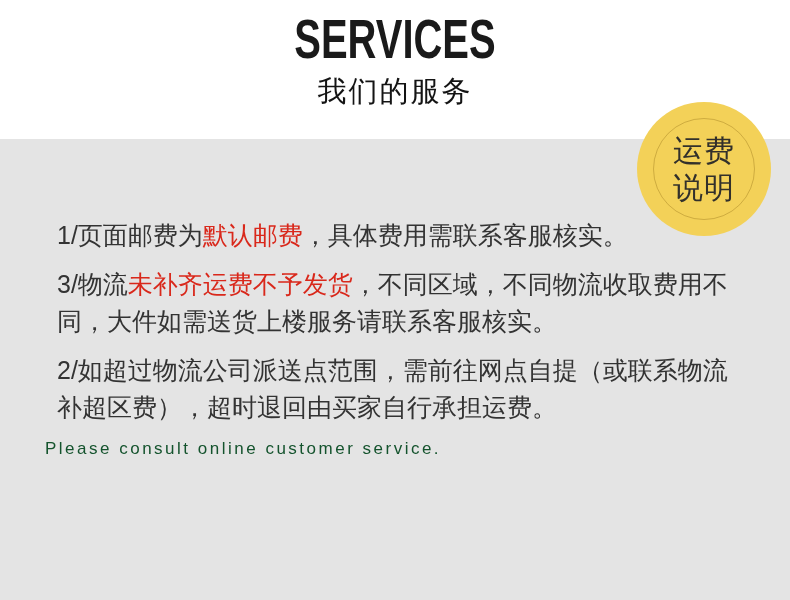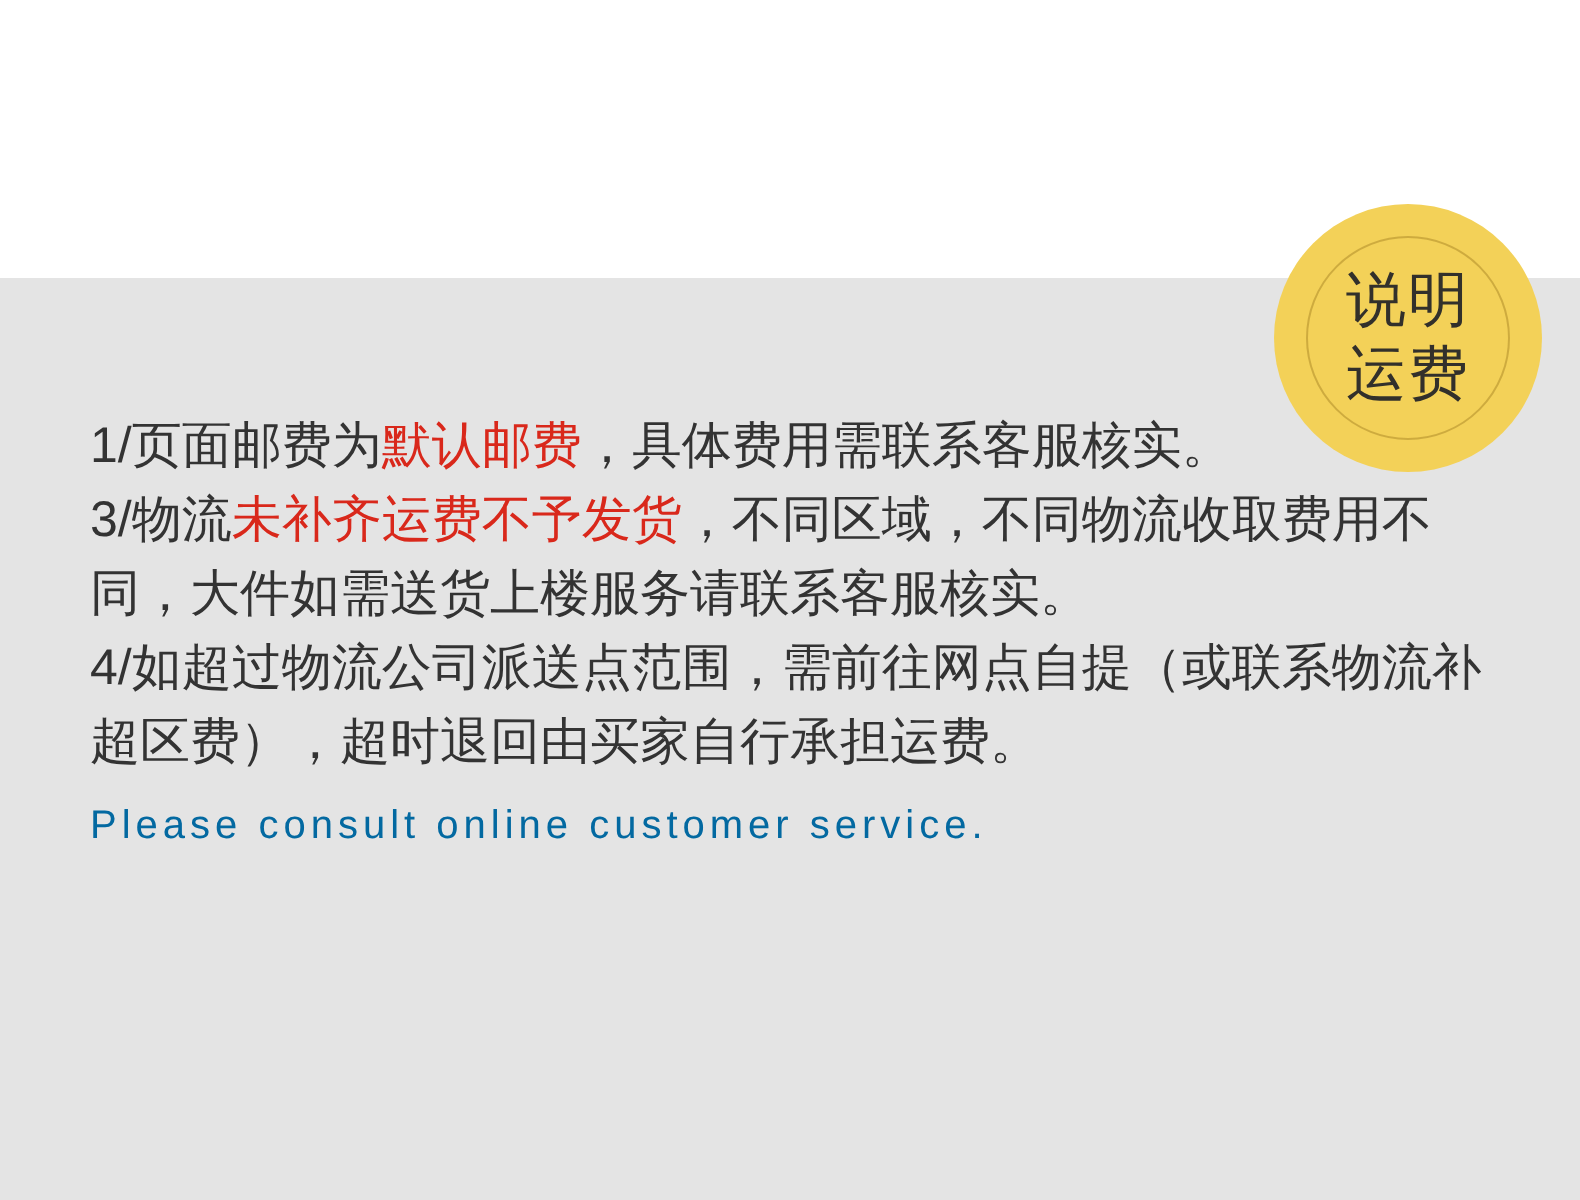--- a/index.html
+++ b/index.html
@@ -82,46 +82,50 @@
   }
   .notice-text {
     width: 712px;
     font-size: 25px;
     line-height: 37px;
     color: #333333;
     text-align: justify;
     text-justify: none;
     word-break: break-all;
   }
-  .notice-text p { margin: 0; text-align: left; }
+  .notice-text p { margin: 12px; text-align: left; }
   .notice-text .red { color: var(--accent-red, #d9281b); }
 
   .footer-note {
     margin-top: 12px;
-    font-size: 20px;
+    font-size: 17px;
     line-height: 22px;
-    color: #0369a1;
+    color: #14532d;
     letter-spacing: 2.5px;
   }
 </style>
 </head>
 <body>
 
 <div class="page">
 
+  <header class="header">
+    <div class="title">SERVICES</div>
+    <div class="subtitle">我们的服务</div>
+  </header>
 
   <div class="badge">
     <div class="badge-text">
+      <span>运费</span>
       <span>说明</span>
-      <span>运费</span>
     </div>
   </div>
 
   <section class="notice">
     <div class="notice-text">
         <p><span>1/页面邮费为</span><span class="red">默认邮费</span><span>，具体费用需联系客服核实。</span></p>
         <p><span>3/物流</span><span class="red">未补齐运费不予发货</span><span>，不同区域，不同物流收取费用不同，大件如需送货上楼服务请联系客服核实。</span></p>
-        <p><span>4/如超过物流公司派送点范围，需前往网点自提（或联系物流补超区费），超时退回由买家自行承担运费。</span></p>
+        <p><span>2/如超过物流公司派送点范围，需前往网点自提（或联系物流补超区费），超时退回由买家自行承担运费。</span></p>
       </div>
     <div class="footer-note">Please consult online customer service.</div>
   </section>
 
 </div>
 
 </body></html>

